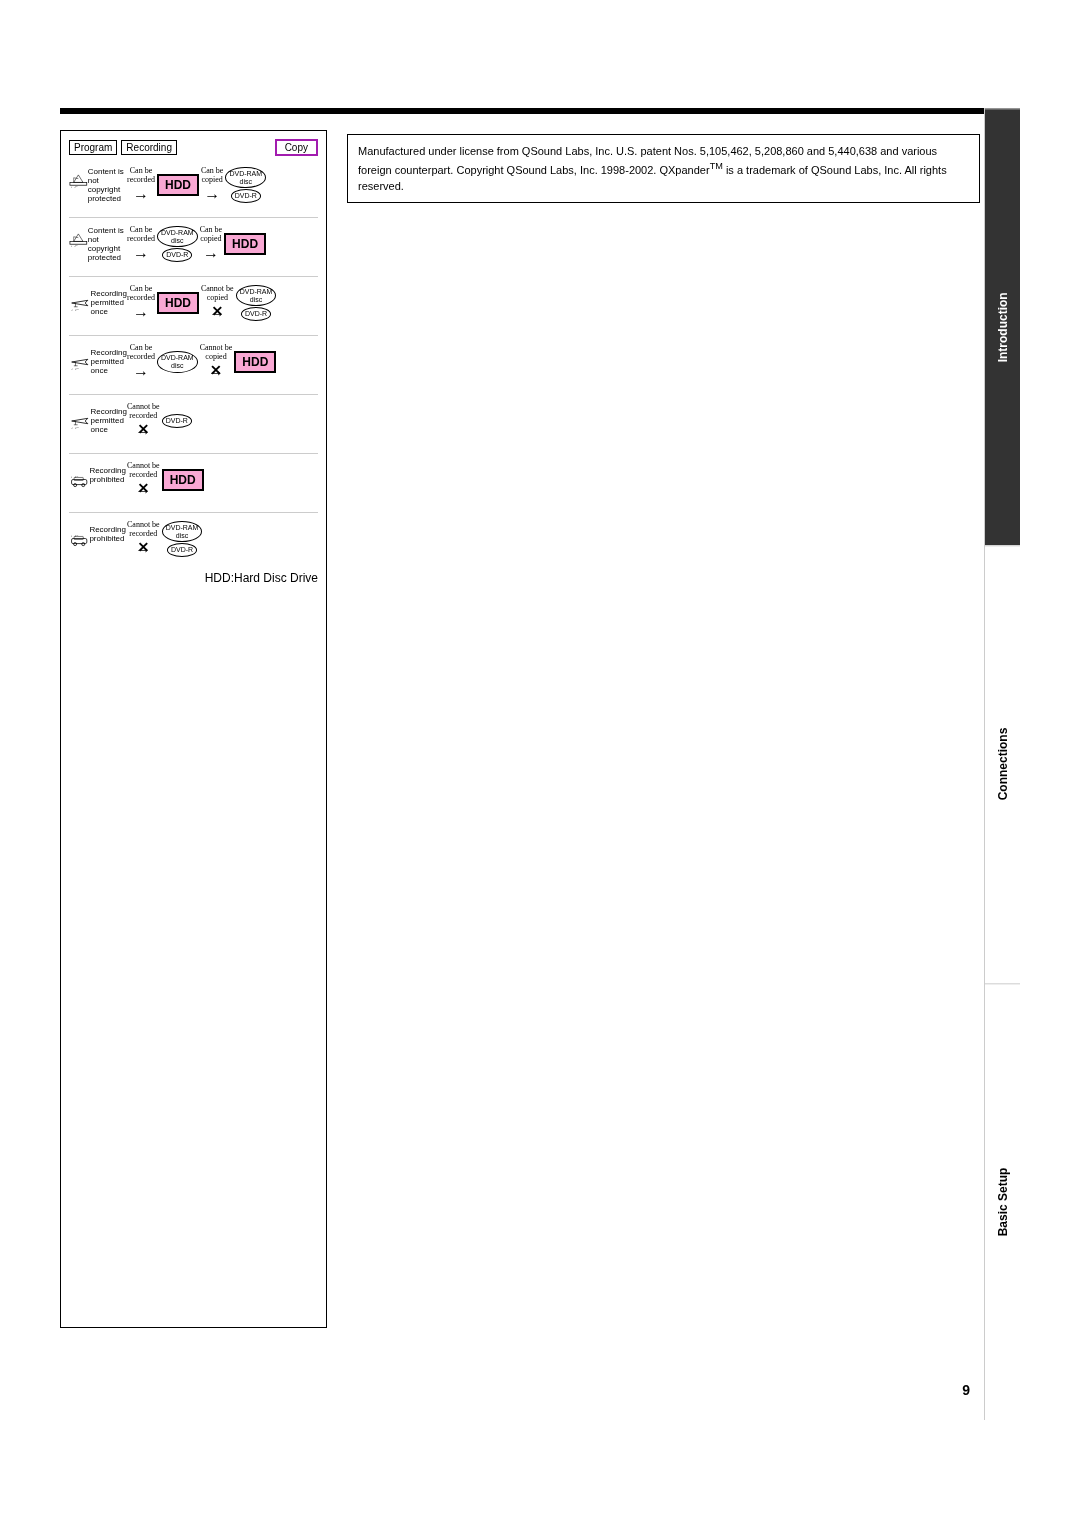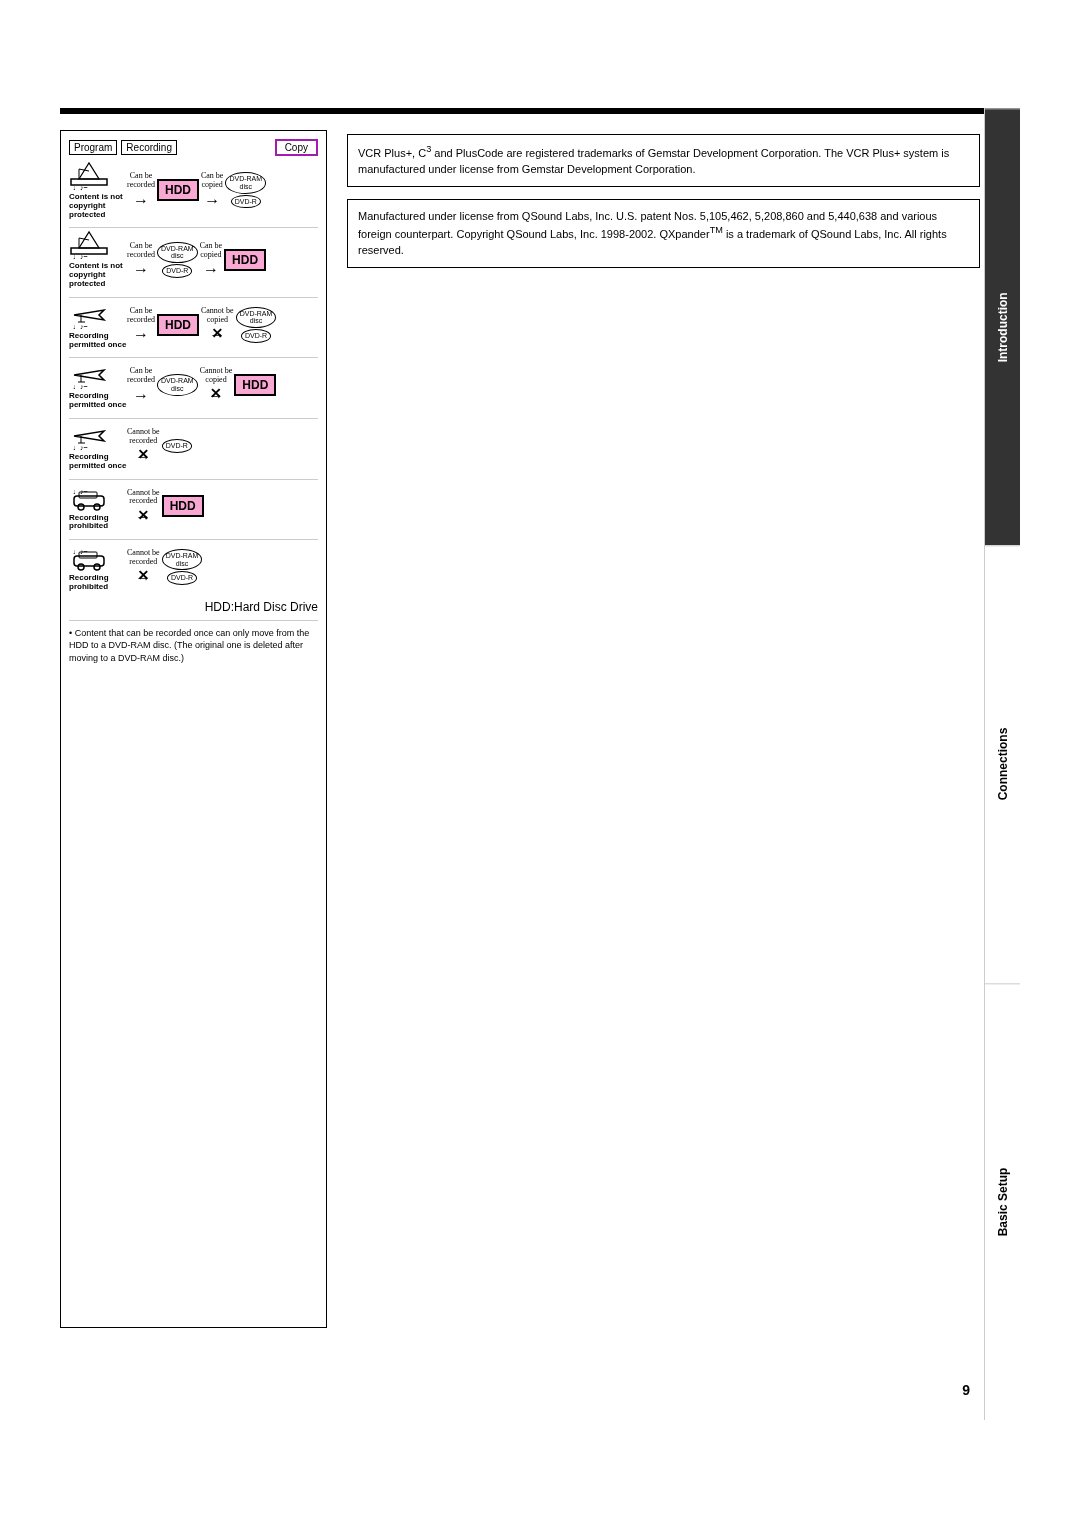--- a/index.html
+++ b/index.html
@@ -90,24 +90,23 @@
       flex-direction: row;
       align-items: center;
       margin-bottom: 8px;
       position: relative;
       min-height: 48px;
     }
 
     .prog-icon {
       width: 58px;
       display: flex;
-      flex-direction: column;
+      flex-direction: row;
       align-items: flex-start;
       flex-shrink: 0;
-      font-weight: bold;
     }
     .prog-icon svg {
       width: 40px;
       height: 30px;
     }
     .prog-label {
       font-size: 8px;
       line-height: 1.1;
       margin-top: 2px;
       color: #000;
@@ -436,31 +435,25 @@
         </div>
         <div class="disc-stack">
           <div class="disc-label">DVD-RAM<br>disc</div>
           <div class="disc-label">DVD-R</div>
         </div>
       </div>
     </div>
 
     <div class="hdd-note">HDD:Hard Disc Drive</div>
 
-    <div class="note-box">
-      <span>• </span><span>Content that can be recorded once can only move from the HDD to a DVD-RAM disc. (The original one is deleted after moving to a DVD-RAM disc.)</span>
-    </div>
 
   </div>
 
   <div class="text-panel">
 
-    <div class="text-block">
-      <p>VCR Plus+, C<sup>3</sup> and PlusCode are registered trademarks of Gemstar Development Corporation. The VCR Plus+ system is manufactured under license from Gemstar Development Corporation.</p>
-    </div>
 
     <div class="text-block">
       <p>Manufactured under license from QSound Labs, Inc. U.S. patent Nos. 5,105,462, 5,208,860 and 5,440,638 and various foreign counterpart. Copyright QSound Labs, Inc. 1998-2002. QXpander<sup>TM</sup> is a trademark of QSound Labs, Inc. All rights reserved.</p>
     </div>
 
   </div>
 
 </div>
 
 <div class="page-number">9</div>

